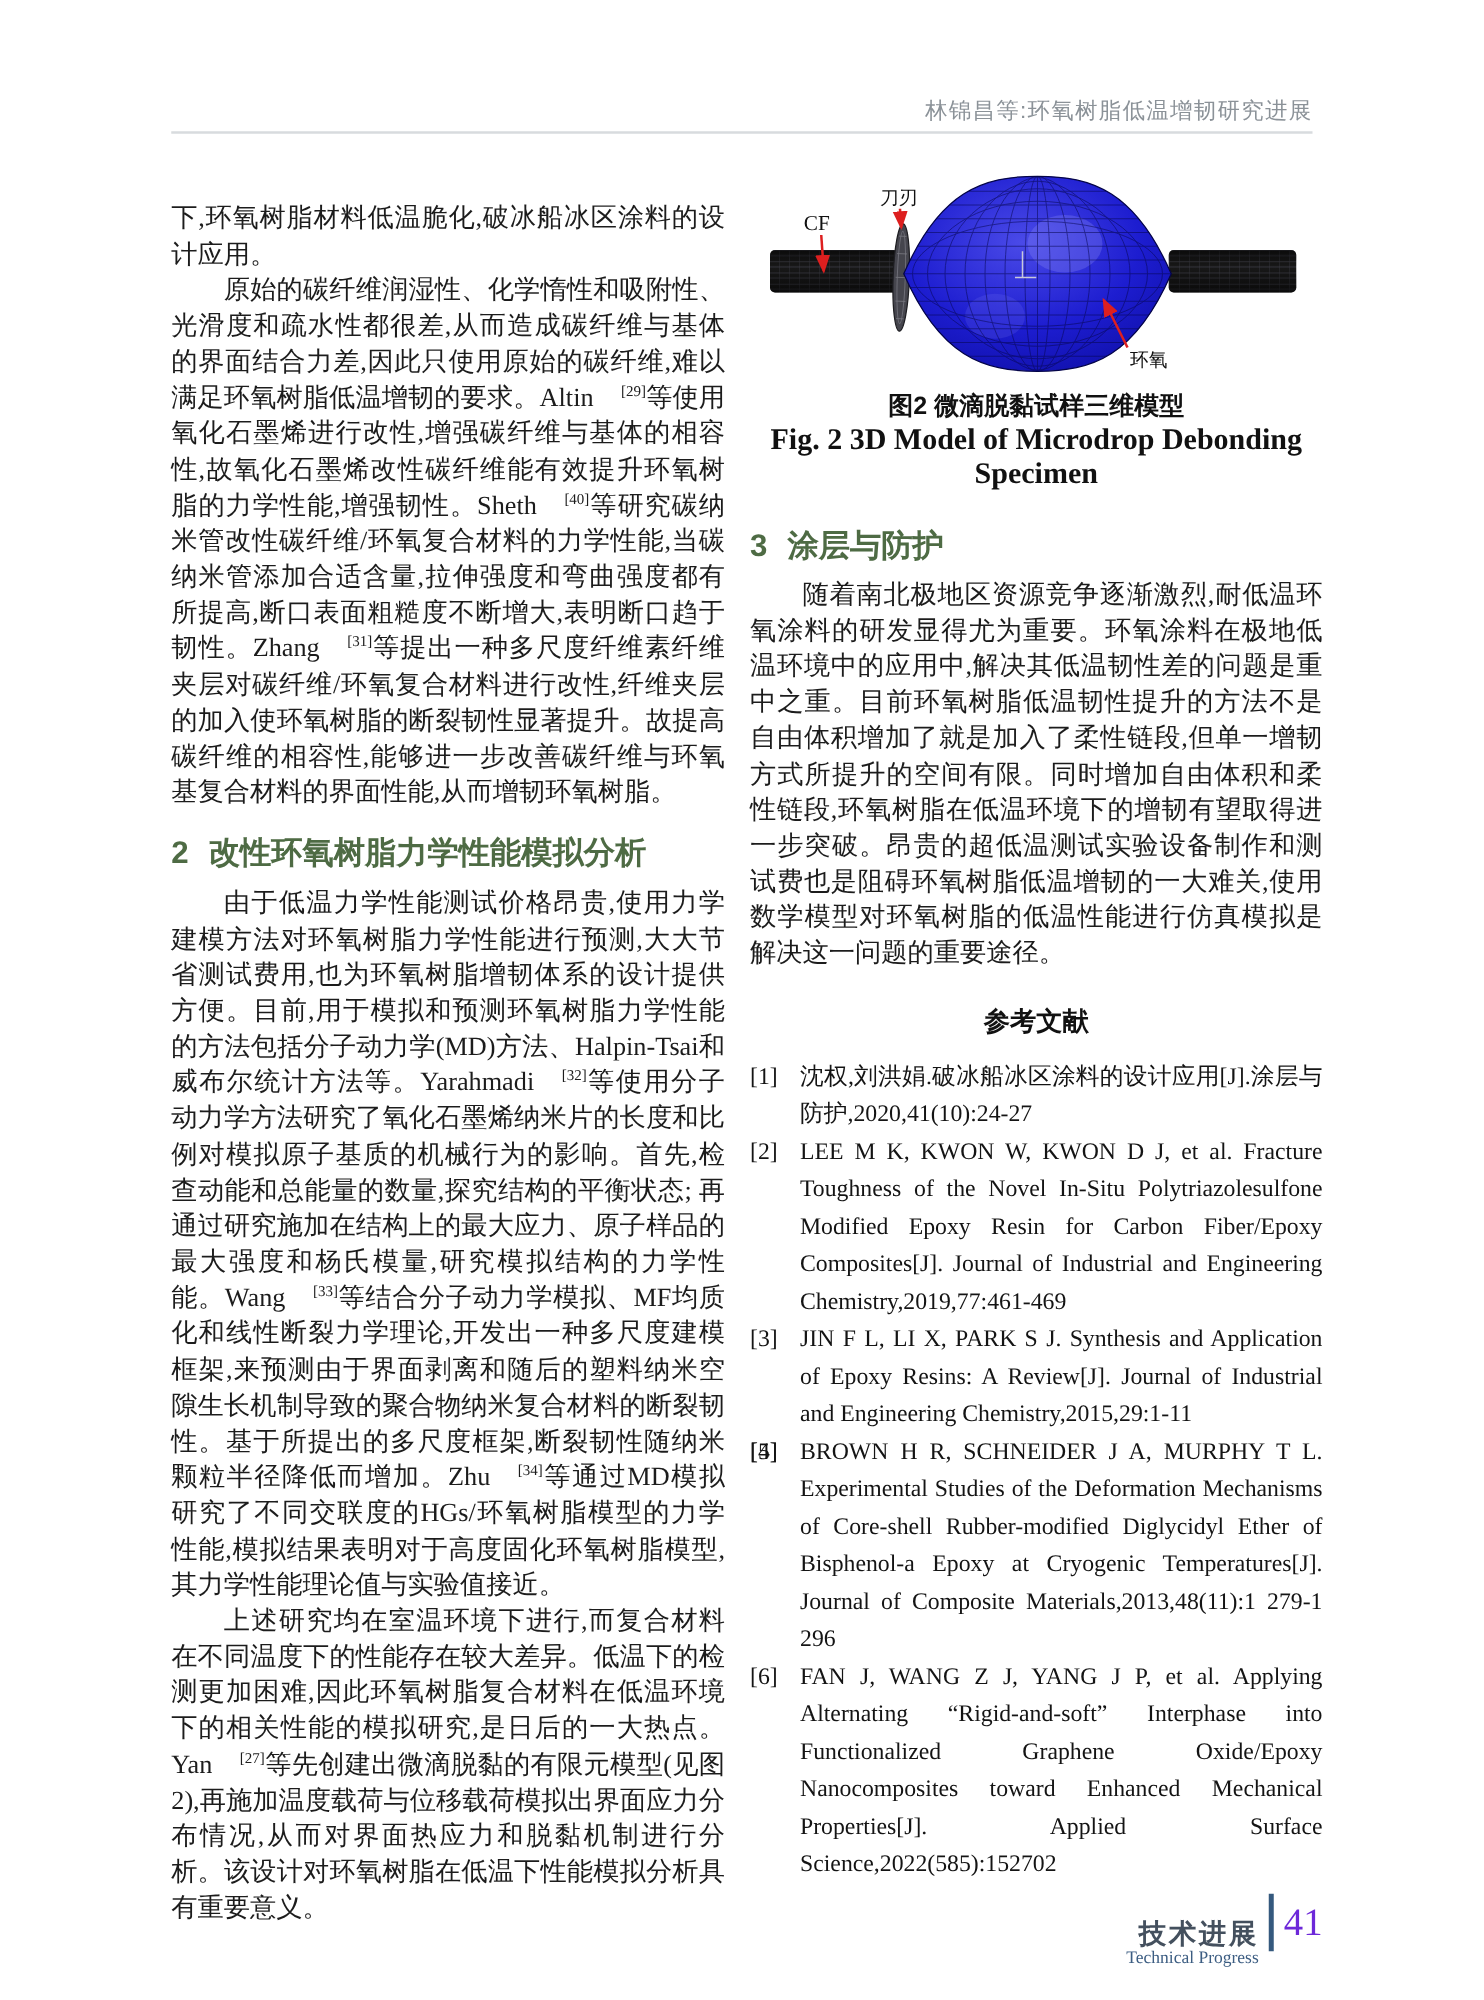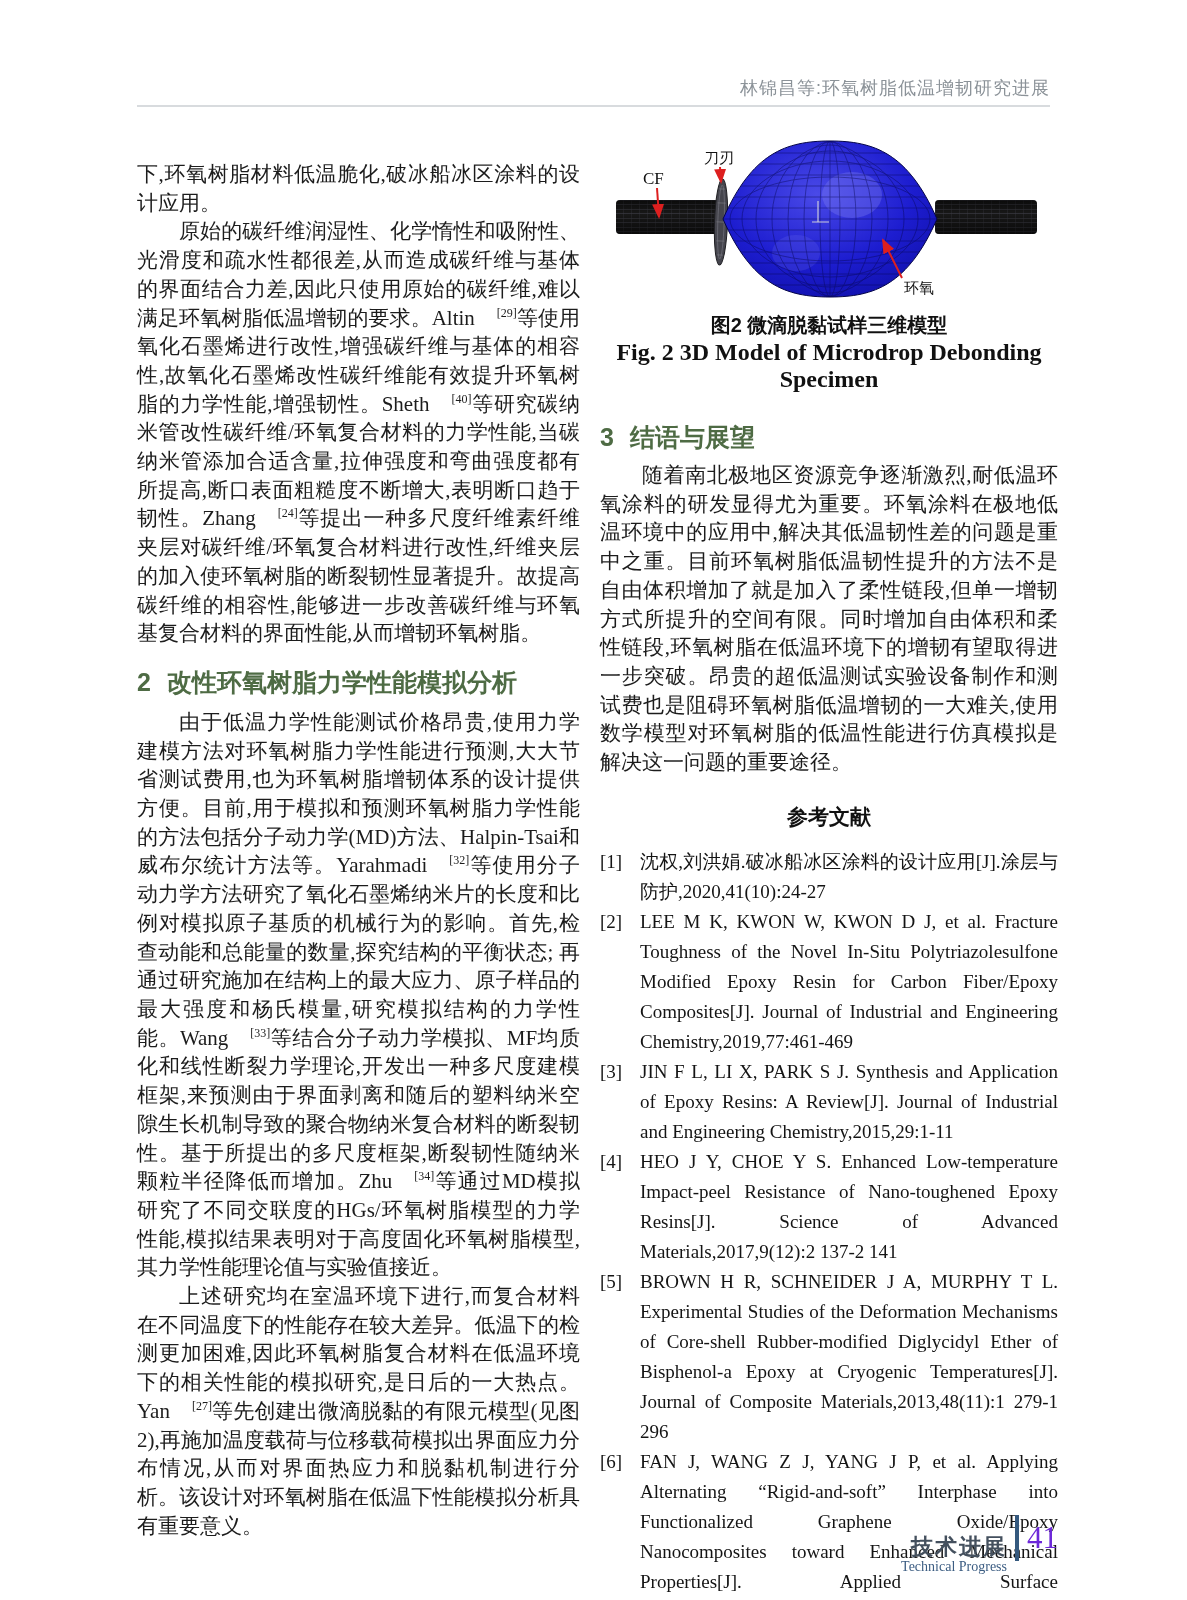--- a/index.html
+++ b/index.html
@@ -50,21 +50,21 @@
 </head>
 <body>
 
 <div class="page">
 
   <div class="running-header">林锦昌等:环氧树脂低温增韧研究进展</div>
   <div class="header-rule"></div>
 
   <div class="col-left">
     <p class="body">下,环氧树脂材料低温脆化,破冰船冰区涂料的设计应用。</p>
-    <p class="body indent">原始的碳纤维润湿性、化学惰性和吸附性、光滑度和疏水性都很差,从而造成碳纤维与基体的界面结合力差,因此只使用原始的碳纤维,难以满足环氧树脂低温增韧的要求。Altin<sup>[29]</sup>等使用氧化石墨烯进行改性,增强碳纤维与基体的相容性,故氧化石墨烯改性碳纤维能有效提升环氧树脂的力学性能,增强韧性。Sheth<sup>[40]</sup>等研究碳纳米管改性碳纤维/环氧复合材料的力学性能,当碳纳米管添加合适含量,拉伸强度和弯曲强度都有所提高,断口表面粗糙度不断增大,表明断口趋于韧性。Zhang<sup>[24]</sup>等提出一种多尺度纤维素纤维夹层对碳纤维/环氧复合材料进行改性,纤维夹层的加入使环氧树脂的断裂韧性显著提升。故提高碳纤维的相容性,能够进一步改善碳纤维与环氧基复合材料的界面性能,从而增韧环氧树脂。</p>
+    <p class="body indent">原始的碳纤维润湿性、化学惰性和吸附性、光滑度和疏水性都很差,从而造成碳纤维与基体的界面结合力差,因此只使用原始的碳纤维,难以满足环氧树脂低温增韧的要求。Altin<sup>[29]</sup>等使用氧化石墨烯进行改性,增强碳纤维与基体的相容性,故氧化石墨烯改性碳纤维能有效提升环氧树脂的力学性能,增强韧性。Sheth<sup>[40]</sup>等研究碳纳米管改性碳纤维/环氧复合材料的力学性能,当碳纳米管添加合适含量,拉伸强度和弯曲强度都有所提高,断口表面粗糙度不断增大,表明断口趋于韧性。Zhang<sup>[31]</sup>等提出一种多尺度纤维素纤维夹层对碳纤维/环氧复合材料进行改性,纤维夹层的加入使环氧树脂的断裂韧性显著提升。故提高碳纤维的相容性,能够进一步改善碳纤维与环氧基复合材料的界面性能,从而增韧环氧树脂。</p>
 
     <h2 class="sec-head"><span class="sec-num">2</span><span>改性环氧树脂力学性能模拟分析</span></h2>
 
     <p class="body indent">由于低温力学性能测试价格昂贵,使用力学建模方法对环氧树脂力学性能进行预测,大大节省测试费用,也为环氧树脂增韧体系的设计提供方便。目前,用于模拟和预测环氧树脂力学性能的方法包括分子动力学(MD)方法、Halpin-Tsai和威布尔统计方法等。Yarahmadi<sup>[32]</sup>等使用分子动力学方法研究了氧化石墨烯纳米片的长度和比例对模拟原子基质的机械行为的影响。首先,检查动能和总能量的数量,探究结构的平衡状态; 再通过研究施加在结构上的最大应力、原子样品的最大强度和杨氏模量,研究模拟结构的力学性能。Wang<sup>[33]</sup>等结合分子动力学模拟、MF均质化和线性断裂力学理论,开发出一种多尺度建模框架,来预测由于界面剥离和随后的塑料纳米空隙生长机制导致的聚合物纳米复合材料的断裂韧性。基于所提出的多尺度框架,断裂韧性随纳米颗粒半径降低而增加。Zhu<sup>[34]</sup>等通过MD模拟研究了不同交联度的HGs/环氧树脂模型的力学性能,模拟结果表明对于高度固化环氧树脂模型,其力学性能理论值与实验值接近。</p>
     <p class="body indent">上述研究均在室温环境下进行,而复合材料在不同温度下的性能存在较大差异。低温下的检测更加困难,因此环氧树脂复合材料在低温环境下的相关性能的模拟研究,是日后的一大热点。Yan<sup>[27]</sup>等先创建出微滴脱黏的有限元模型(见图2),再施加温度载荷与位移载荷模拟出界面应力分布情况,从而对界面热应力和脱黏机制进行分析。该设计对环氧树脂在低温下性能模拟分析具有重要意义。</p>
   </div>
 
   <div class="col-right">
 
     <svg class="fig-svg" viewBox="0 0 458 172">
@@ -142,30 +142,30 @@
         <text x="104" y="26" font-family="Liberation Sans, sans-serif" font-size="15" fill="#111">刀刃</text>
         <line x1="120" y1="30" x2="121" y2="45" stroke="#dd1f1f" stroke-width="2" marker-end="url(#arrhead)"></line>
         <text x="304" y="156" font-family="Liberation Sans, sans-serif" font-size="15" fill="#111">环氧</text>
         <line x1="302" y1="141" x2="283" y2="103" stroke="#dd1f1f" stroke-width="2" marker-end="url(#arrhead)"></line>
       </g>
     </svg>
 
     <div class="caption-cn">图2  微滴脱黏试样三维模型</div>
     <div class="caption-en">Fig. 2  3D Model of Microdrop Debonding Specimen</div>
 
-    <h2 class="sec-head"><span class="sec-num">3</span><span>结语与展望</span></h2>
+    <h2 class="sec-head"><span class="sec-num">3</span><span>涂层与防护</span></h2>
 
     <p class="body indent">随着南北极地区资源竞争逐渐激烈,耐低温环氧涂料的研发显得尤为重要。环氧涂料在极地低温环境中的应用中,解决其低温韧性差的问题是重中之重。目前环氧树脂低温韧性提升的方法不是自由体积增加了就是加入了柔性链段,但单一增韧方式所提升的空间有限。同时增加自由体积和柔性链段,环氧树脂在低温环境下的增韧有望取得进一步突破。昂贵的超低温测试实验设备制作和测试费也是阻碍环氧树脂低温增韧的一大难关,使用数学模型对环氧树脂的低温性能进行仿真模拟是解决这一问题的重要途径。</p>
 
     <div class="ref-title">参考文献</div>
     <div>
         <div class="ref-item"><span class="ref-label">[1]</span><span>沈权,刘洪娟.破冰船冰区涂料的设计应用[J].涂层与防护,2020,41(10):24-27</span></div>
         <div class="ref-item"><span class="ref-label">[2]</span><span>LEE M K, KWON W, KWON D J, et al. Fracture Toughness of the Novel In-Situ Polytriazolesulfone Modified Epoxy Resin for Carbon Fiber/Epoxy Composites[J]. Journal of Industrial and Engineering Chemistry,2019,77:461-469</span></div>
         <div class="ref-item"><span class="ref-label">[3]</span><span>JIN F L, LI X, PARK S J. Synthesis and Application of Epoxy Resins: A Review[J]. Journal of Industrial and Engineering Chemistry,2015,29:1-11</span></div>
-        <div class="ref-item"><span class="ref-label">[4]</span><span>HEO J Y, CHOE Y S. Enhanced Low-temperature Impact-peel Resistance of Nano-toughened Epoxy Resins[J]. Science of Advanced Materials,2017,9(12):2 137-2 141</span></div>
+        <div class="ref-item"><span class="ref-label">[4]</span></div>
         <div class="ref-item"><span class="ref-label">[5]</span><span>BROWN H R, SCHNEIDER J A, MURPHY T L. Experimental Studies of the Deformation Mechanisms of Core-shell Rubber-modified Diglycidyl Ether of Bisphenol-a Epoxy at Cryogenic Temperatures[J]. Journal of Composite Materials,2013,48(11):1 279-1 296</span></div>
         <div class="ref-item"><span class="ref-label">[6]</span><span>FAN J, WANG Z J, YANG J P, et al. Applying Alternating “Rigid-and-soft” Interphase into Functionalized Graphene Oxide/Epoxy Nanocomposites toward Enhanced Mechanical Properties[J]. Applied Surface Science,2022(585):152702</span></div>
       </div>
   </div>
 
   <div class="footer">
     <div class="footer-labels">
       <div class="footer-cn">技术进展</div>
       <div class="footer-en">Technical Progress</div>
     </div>

